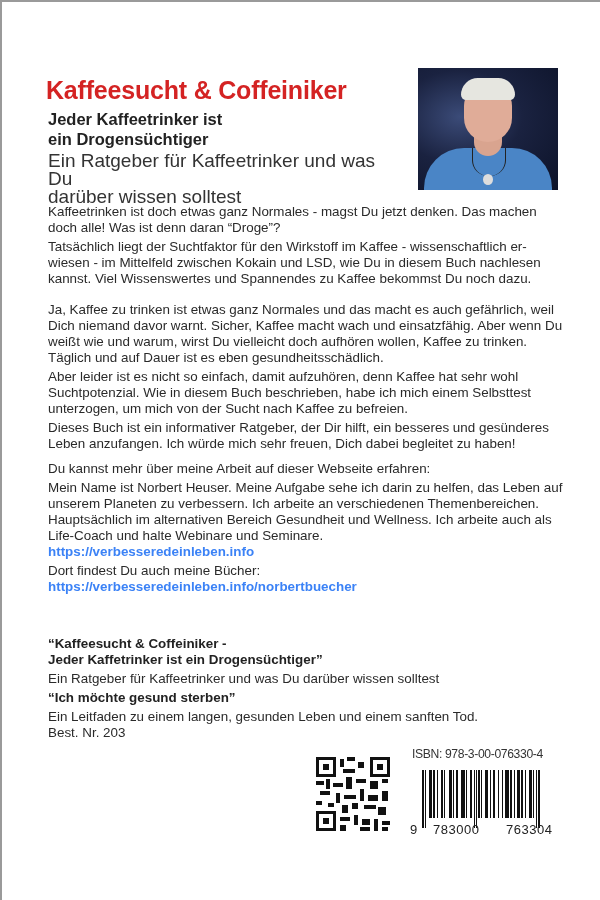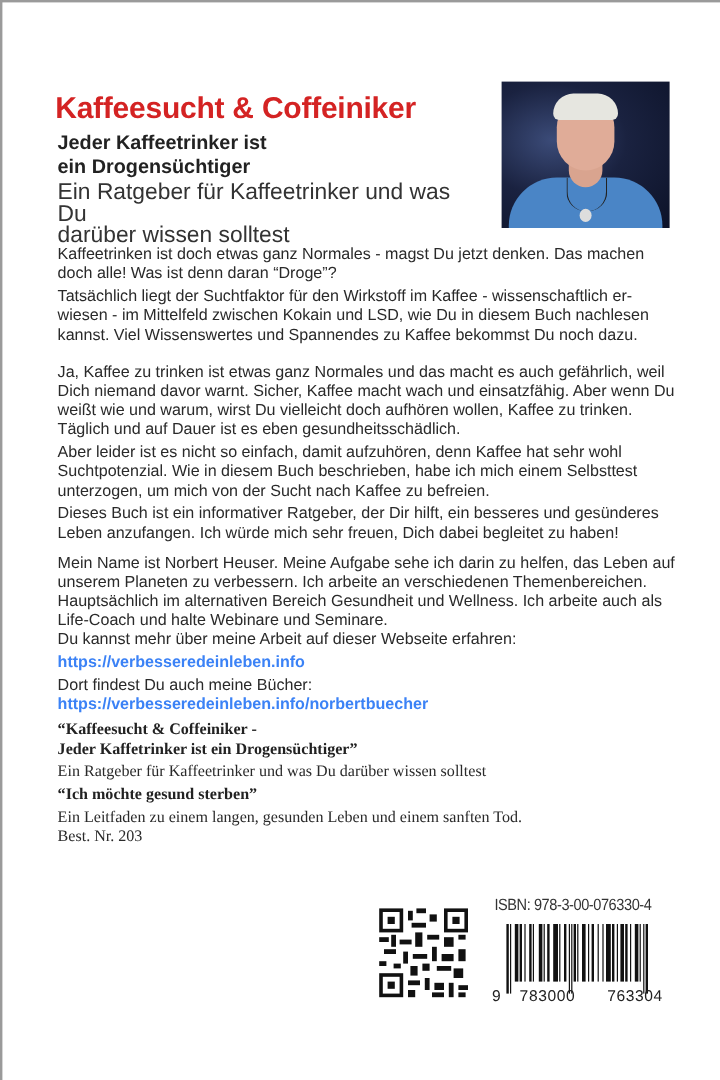--- a/index.html
+++ b/index.html
@@ -124,28 +124,28 @@
     <p>Tatsächlich liegt der Suchtfaktor für den Wirkstoff im Kaffee - wissenschaftlich er-wiesen -  im Mittelfeld zwischen Kokain und LSD, wie Du in diesem Buch nachlesen kannst. Viel Wissenswertes und Spannendes zu Kaffee bekommst Du noch dazu.</p>
   </div>
 
   <div class="body-text" style="top:300px;">
     <p>Ja, Kaffee zu trinken ist etwas ganz Normales und das macht es auch gefährlich, weil Dich niemand davor warnt. Sicher, Kaffee macht wach und einsatzfähig. Aber wenn Du weißt wie und warum, wirst Du vielleicht doch aufhören wollen, Kaffee zu trinken. Täglich und auf Dauer ist es eben gesundheitsschädlich.</p>
     <p>Aber leider ist es nicht so einfach, damit aufzuhören, denn Kaffee hat sehr wohl Suchtpotenzial.  Wie in diesem Buch beschrieben, habe ich mich einem Selbsttest unterzogen, um mich von der Sucht nach Kaffee zu befreien.</p>
     <p>Dieses Buch ist ein informativer Ratgeber, der Dir hilft, ein besseres und gesünderes Leben anzufangen. Ich würde mich sehr freuen, Dich dabei begleitet zu haben!</p>
   </div>
 
   <div class="body-text" style="top:459px;">
+    <p style="margin:0 0 3px 0;">Du kannst mehr über meine Arbeit auf dieser Webseite erfahren:</p>
     <p style="margin:0;">Mein Name ist Norbert Heuser. Meine Aufgabe sehe ich darin zu helfen, das Leben auf unserem Planeten zu verbessern. Ich arbeite an verschiedenen Themenbereichen. Hauptsächlich im alternativen Bereich Gesundheit und Wellness. Ich arbeite auch als Life-Coach und halte Webinare und Seminare.</p>
-    <p style="margin:0 0 3px 0;">Du kannst mehr über meine Arbeit auf dieser Webseite erfahren:</p>
     <p style="margin:0 0 3px 0;"><a class="red" style="text-decoration:none;">https://verbesseredeinleben.info</a></p>
     <p style="margin:0;">Dort findest Du auch meine Bücher:</p>
     <p style="margin:0;"><a class="red" style="text-decoration:none;">https://verbesseredeinleben.info/norbertbuecher</a></p>
   </div>
 
-  <div class="body-text" style="top:598px;font-family:Liberation Serif, serif;">
+  <div class="body-text" style="top:634px;">
     <div class="bold">“Kaffeesucht &amp;  Coffeiniker -</div>
     <div class="bold" style="margin-bottom:3px;">Jeder Kaffetrinker ist ein Drogensüchtiger”</div>
     <div style="margin-bottom:3px;">Ein Ratgeber für Kaffeetrinker und was Du darüber wissen solltest</div>
     <div class="bold" style="margin-bottom:3px;">“Ich möchte gesund sterben”</div>
     <div>Ein Leitfaden zu einem langen, gesunden Leben und einem sanften Tod.</div>
     <div>Best. Nr. 203</div>
   </div>
 
 
   <div class="qr-wrap">

